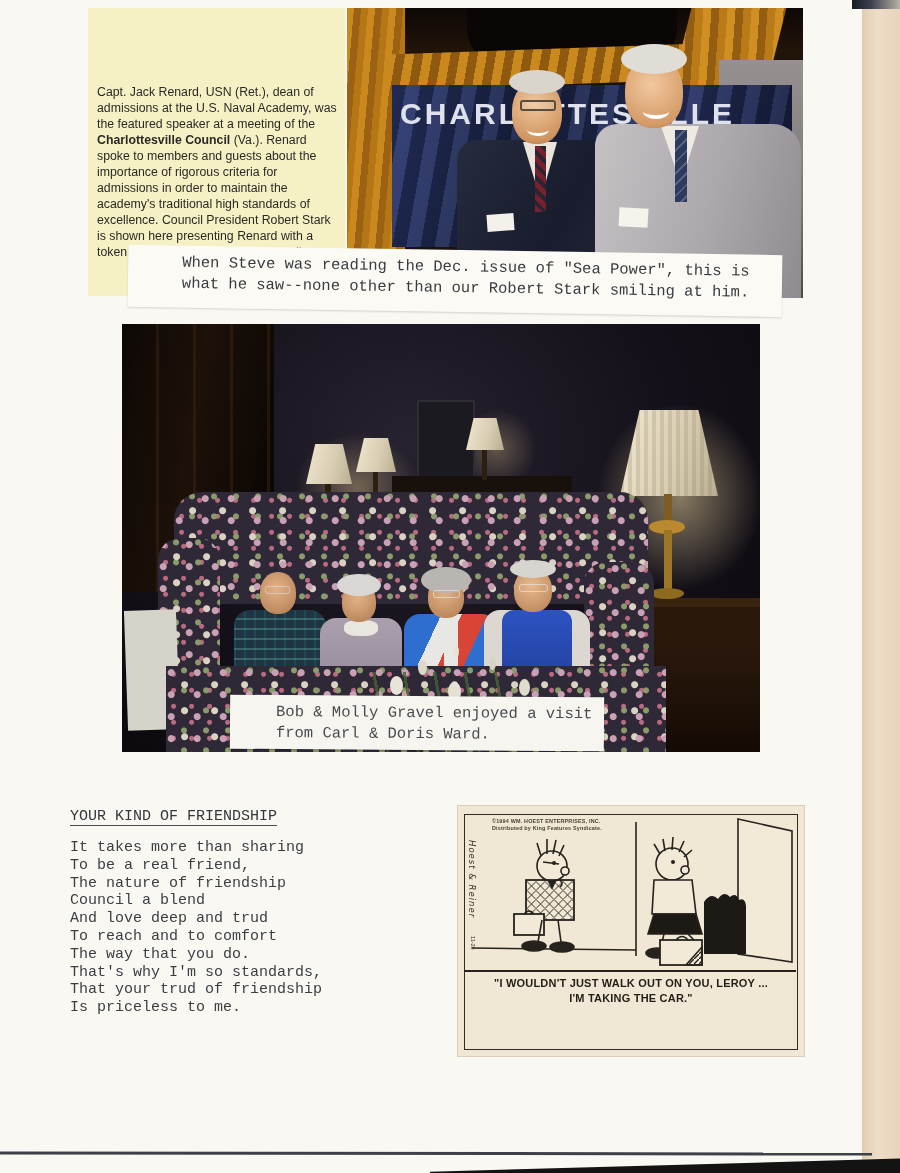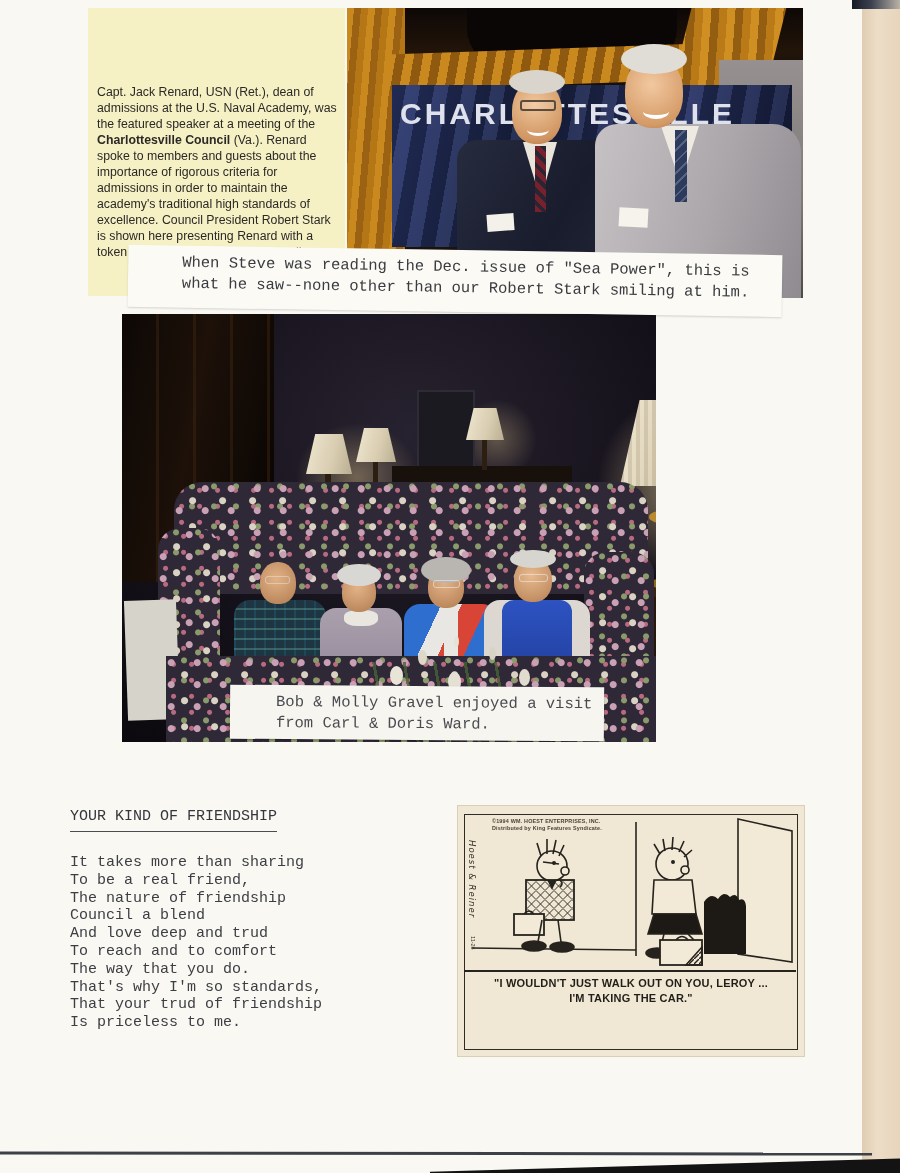--- a/index.html
+++ b/index.html
@@ -82,21 +82,21 @@
     transform:rotate(3deg);z-index:3;}
 
   
   .strip1{left:128px;top:250px;width:654px;height:62px;background:#fbfaf5;z-index:2;
     transform:rotate(0.9deg);box-shadow:0 1px 2px rgba(0,0,0,.15);
     padding:7px 0 0 54px;box-sizing:border-box;}
   .tw{font-family:"Liberation Mono","DejaVu Sans Mono",monospace;color:#3b3c41;}
   .strip1 .tw-line{font-size:15.5px;line-height:21px;white-space:nowrap;}
 
   
-  .photo2{left:122px;top:314px;width:534px;height:428px;background:#0d0b0f;overflow:hidden;}
+  .photo2{left:122px;top:324px;width:638px;height:428px;background:#0d0b0f;overflow:hidden;}
   .p2-wall{left:0;top:0;width:638px;height:428px;
     background:radial-gradient(ellipse at 45% 28%,#27222f 0%,#141019 55%,#0a080b 100%);}
   .p2-door{left:0;top:0;width:152px;height:268px;
     background:linear-gradient(100deg,#0d0805,#1d1109 45%,#070402);}
   .p2-door:after{content:"";position:absolute;inset:0;
     background:repeating-linear-gradient(90deg,transparent 0 34px,rgba(60,36,16,.5) 34px 37px);}
   .glow{border-radius:50%;}
   .p2-glow-l{left:150px;top:88px;width:170px;height:150px;
     background:radial-gradient(closest-side,rgba(244,214,150,.38),rgba(244,214,150,0) 72%);}
   .p2-glow-c{left:320px;top:70px;width:110px;height:110px;
@@ -170,22 +170,22 @@
 
   
   .strip2{left:108px;top:372px;width:374px;height:54px;background:#f7f5ef;
     transform:rotate(0.4deg);box-shadow:0 1px 2px rgba(0,0,0,.3);
     padding:7px 0 0 46px;box-sizing:border-box;}
   .strip2 .tw-line{font-size:15.5px;line-height:21px;white-space:nowrap;color:#4a4b50;}
 
   
   .poem{left:70px;top:806px;width:290px;}
   .poem-title{font-family:"Liberation Mono","DejaVu Sans Mono",monospace;font-size:15px;
-    color:#36373d;display:inline-block;border-bottom:1.5px solid #4c4d53;padding-bottom:6px;}
-  .poem-lines{margin-top:22px;}
+    color:#36373d;display:inline-block;border-bottom:1.5px solid #4c4d53;padding-bottom:0;}
+  .poem-lines{margin-top:13px;}
   .poem-line{font-family:"Liberation Mono","DejaVu Sans Mono",monospace;font-size:15px;
     line-height:17.8px;color:#3d3e44;white-space:nowrap;}
 
   
   .comic{left:458px;top:806px;width:346px;height:250px;background:#f0e8d4;
     box-shadow:0 0 0 1px #d9cfb8;}
   .comic-frame{left:6px;top:8px;right:6px;bottom:6px;border:1.5px solid #2e2a24;}
   .comic-panel{left:6px;top:8px;width:332px;height:158px;border-bottom:2px solid #26231e;box-sizing:border-box;}
   .comic-copy{left:28px;top:4px;width:150px;font-size:5.4px;font-weight:bold;
     color:#46var;color:#473f34;line-height:6.5px;letter-spacing:.2px;}

